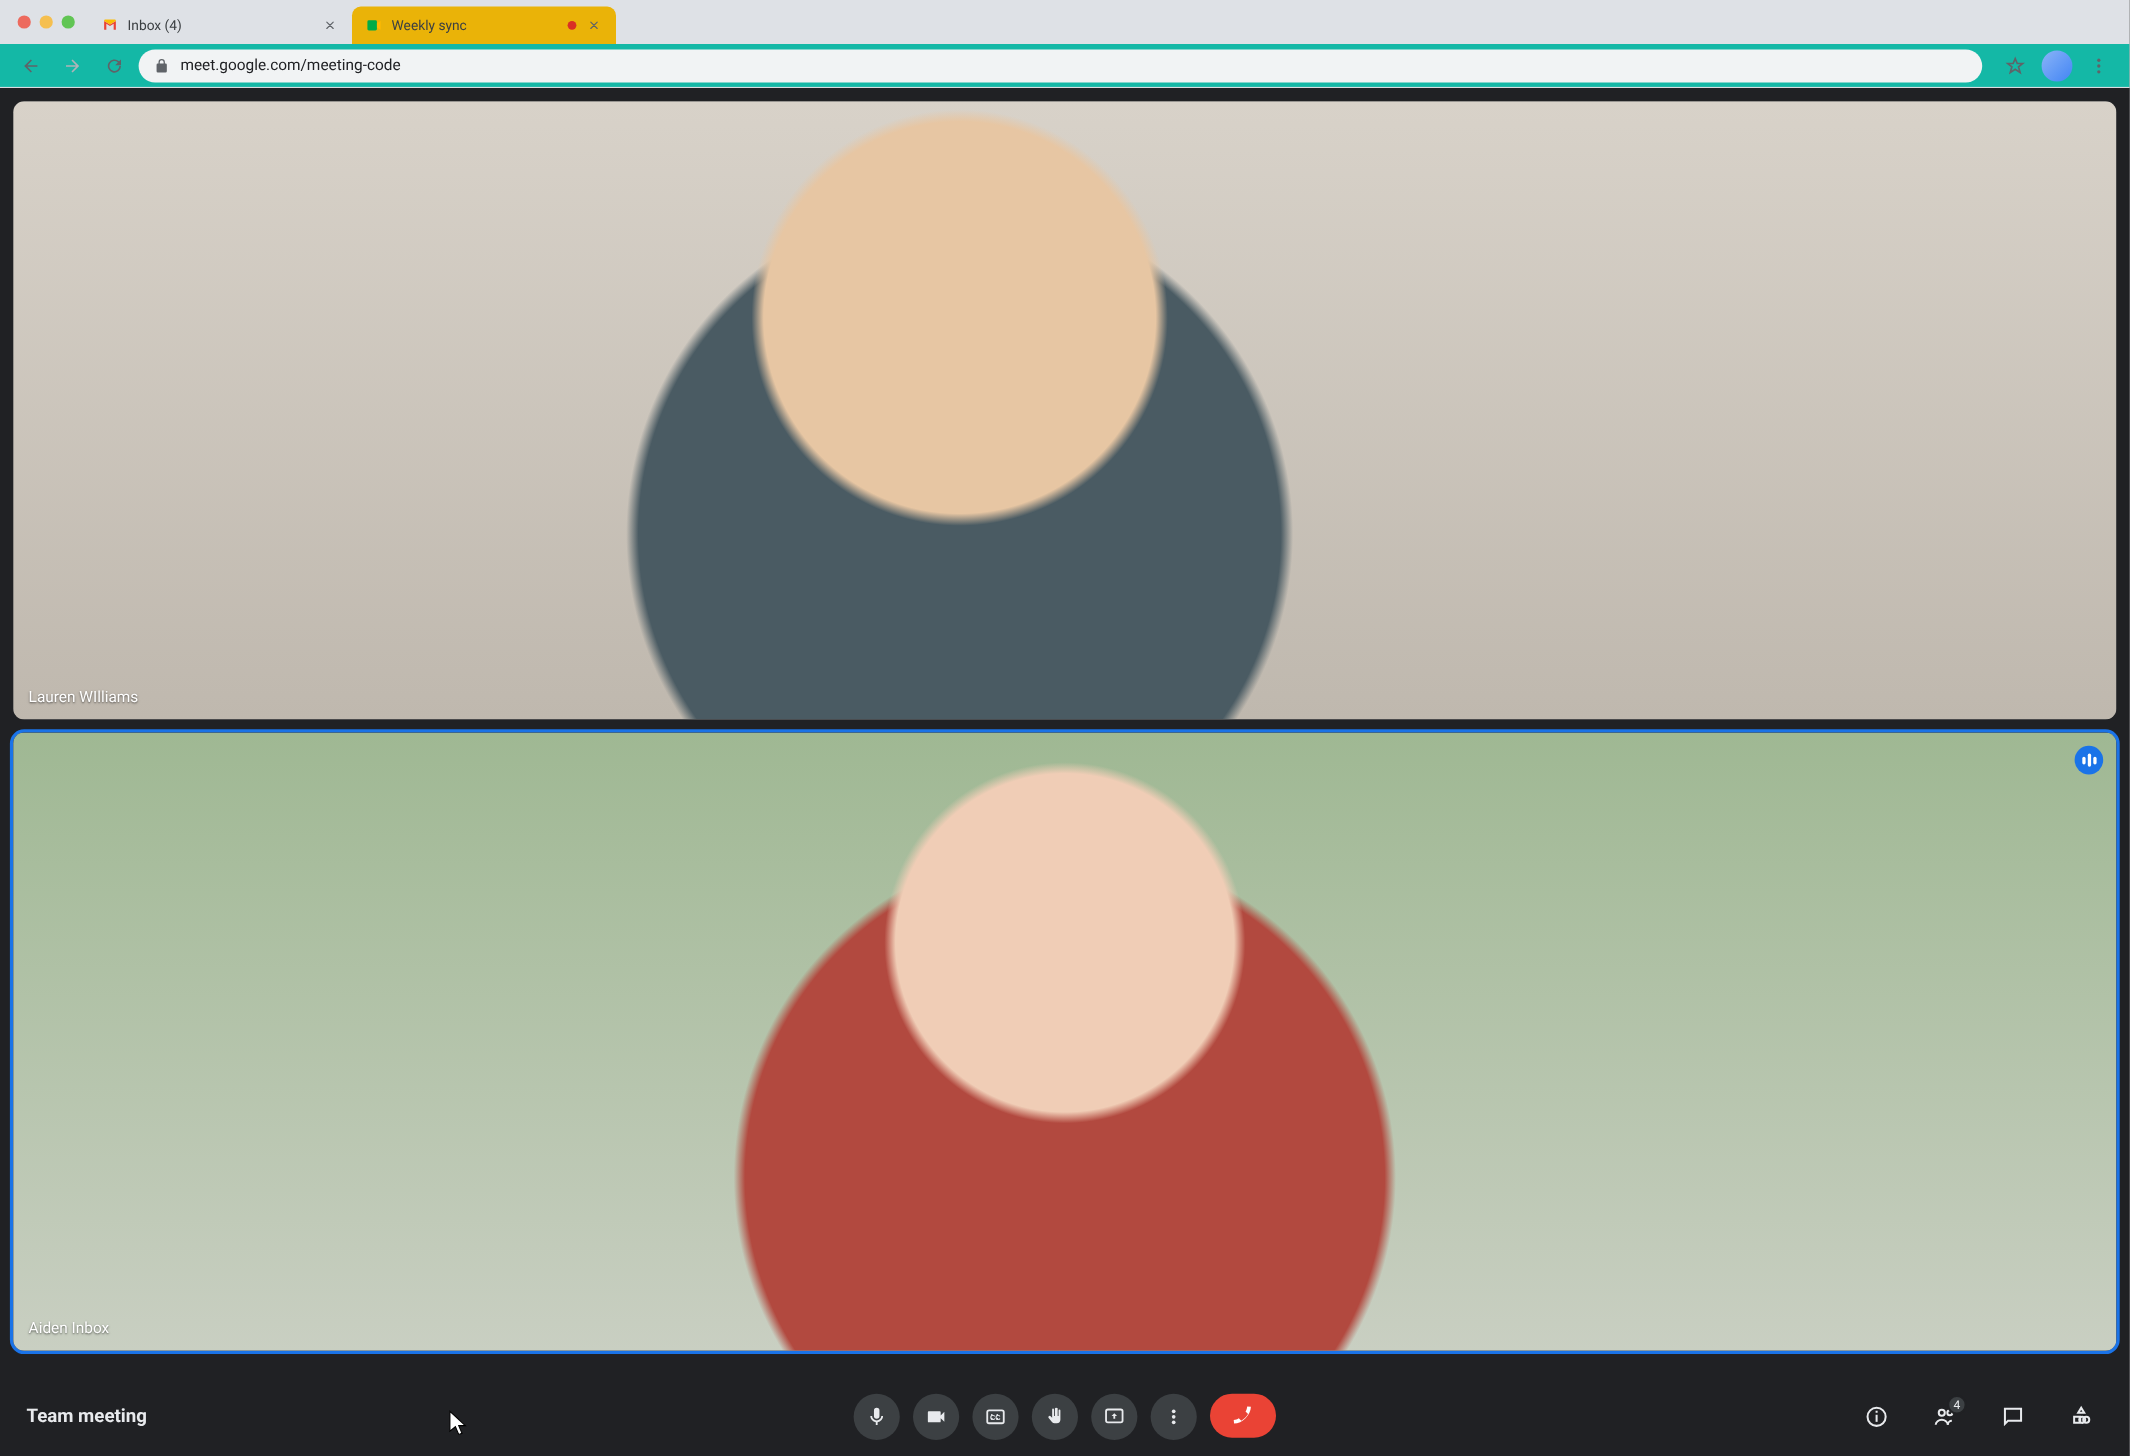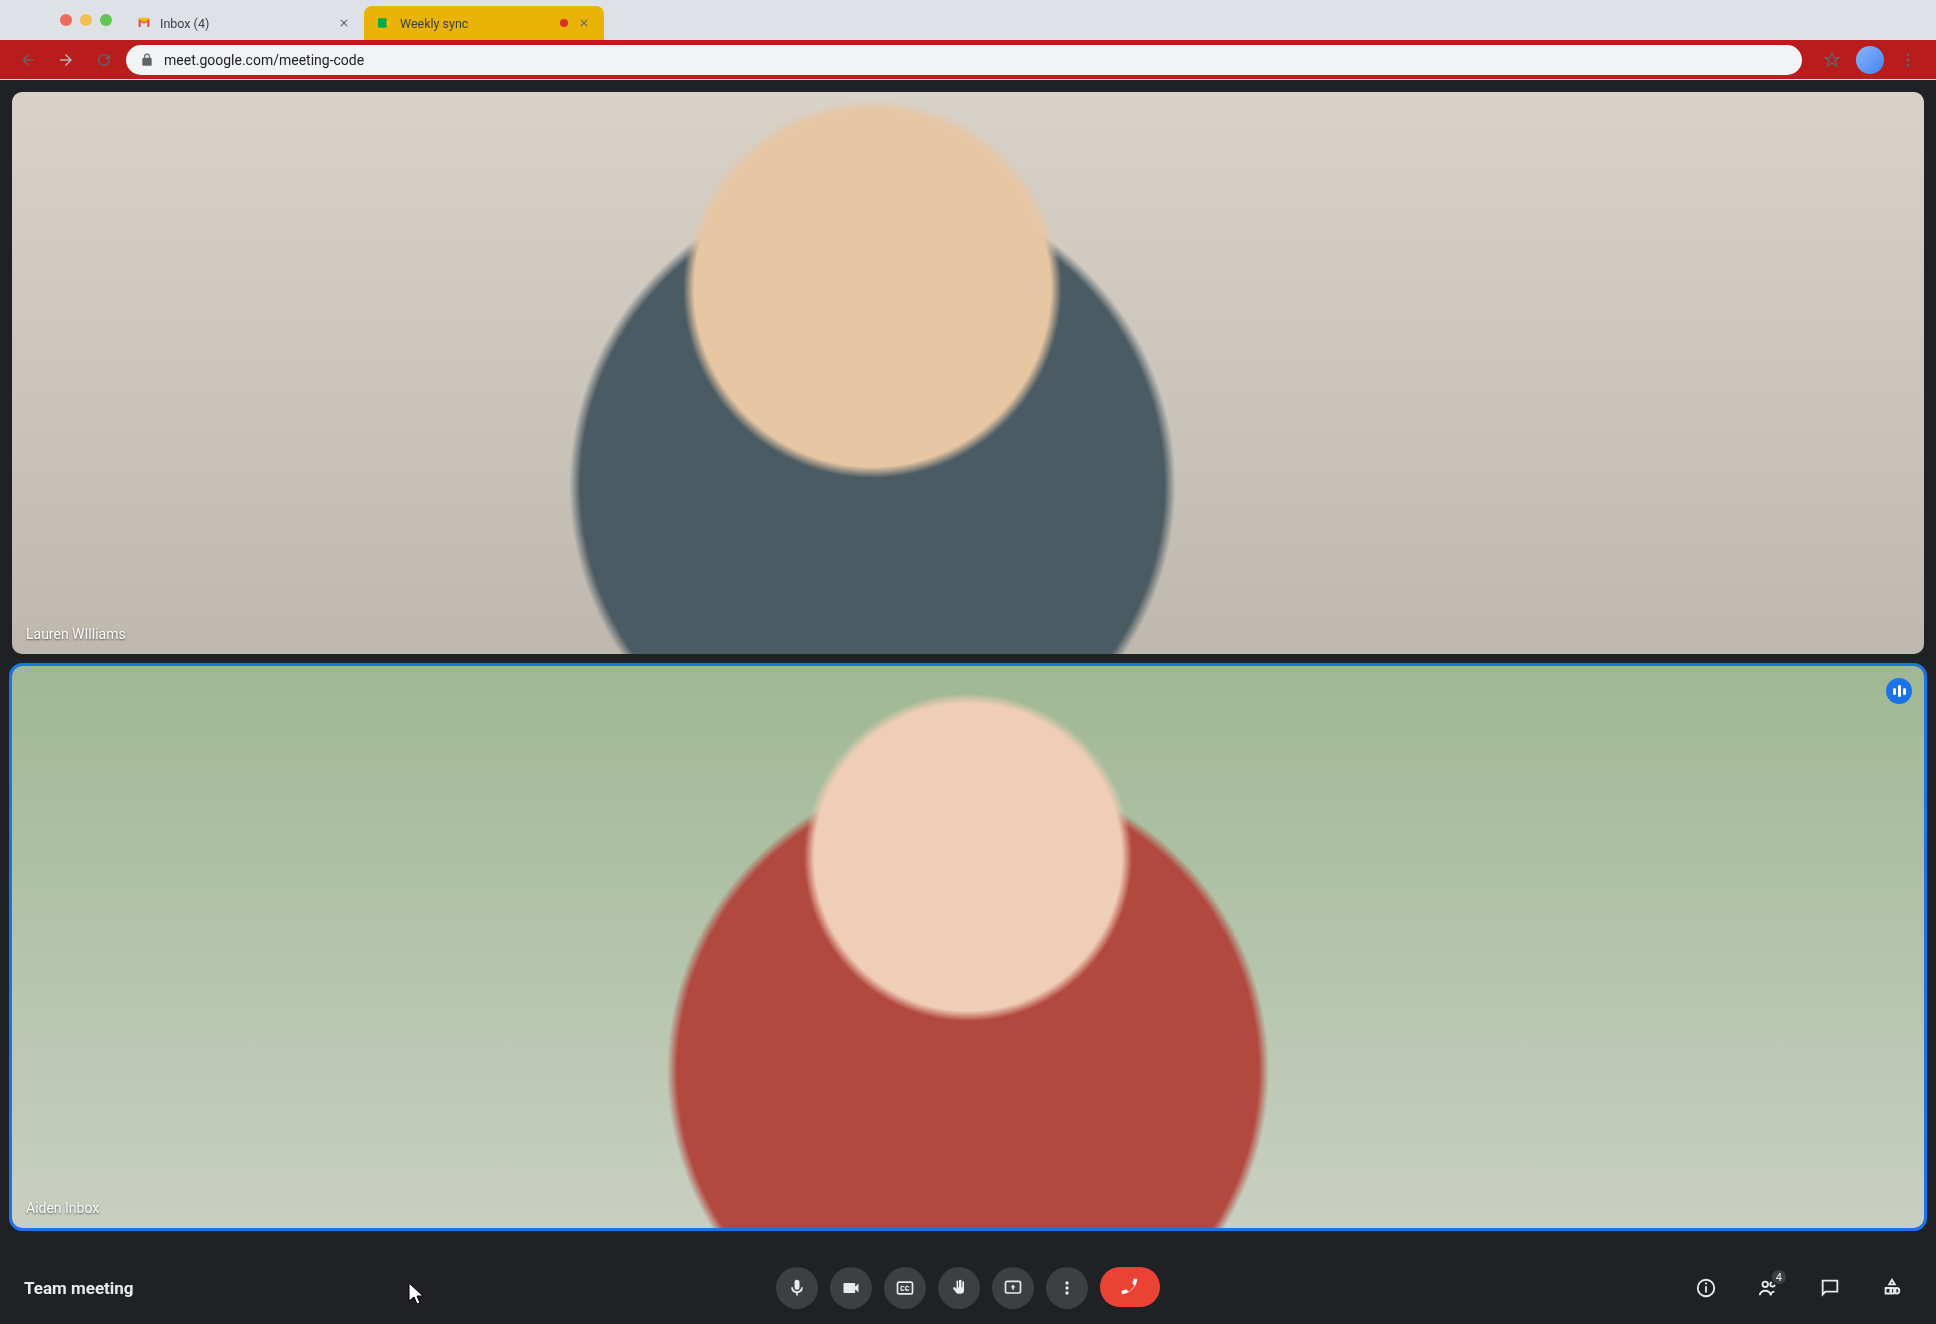--- a/index.html
+++ b/index.html
@@ -16,21 +16,20 @@
     background: #dee1e6;
     display: flex;
     flex-direction: column;
   }
   .tab-strip {
     height: 40px;
     display: flex;
     align-items: flex-end;
     padding-left: 80px;
     position: relative;
-    margin-left: 44px;
   }
   .traffic-lights {
     position: absolute;
     left: 16px;
     top: 14px;
     display: flex;
     gap: 8px;
   }
   .traffic-light {
     width: 12px; height: 12px; border-radius: 50%;
@@ -53,21 +52,21 @@
   }
   .tab.inactive { background: transparent; }
   .tab.active   { background: #eab308; }
   .tab .favicon { width: 16px; height: 16px; display:flex; align-items:center; justify-content:center; }
   .tab .title   { flex: 1; white-space: nowrap; overflow: hidden; text-overflow: ellipsis; }
   .tab .rec-dot { width: 8px; height: 8px; border-radius: 50%; background: #d93025; }
   .tab .close   { width: 16px; height: 16px; display:flex; align-items:center; justify-content:center; color:#5f6368; cursor:pointer; }
 
   .toolbar {
     height: 40px;
-    background: #b91c1c;
+    background: #14b8a6;
     display: flex;
     align-items: center;
     padding: 0 12px;
     gap: 6px;
     border-bottom: 1px solid #dadce0;
   }
   .nav-btn {
     width: 32px; height: 32px; border-radius: 50%;
     display: flex; align-items: center; justify-content: center;
     color: #5f6368; cursor: pointer;

